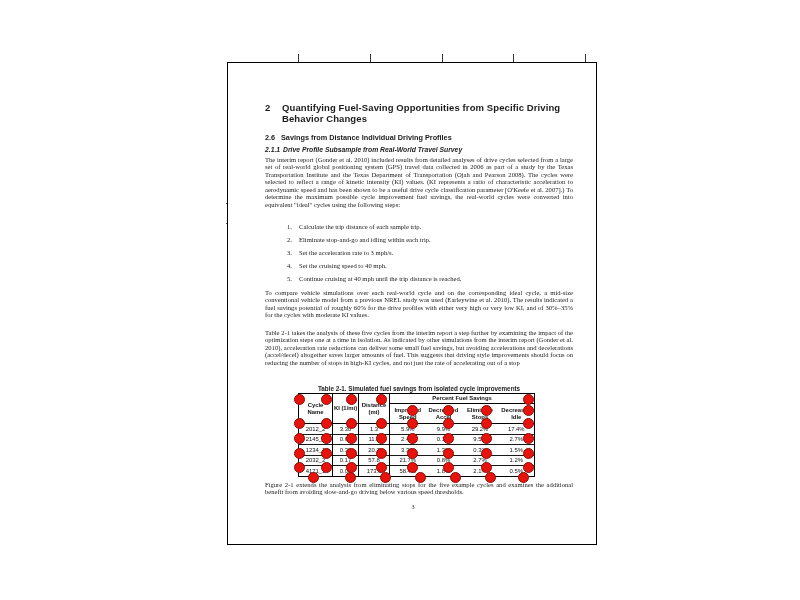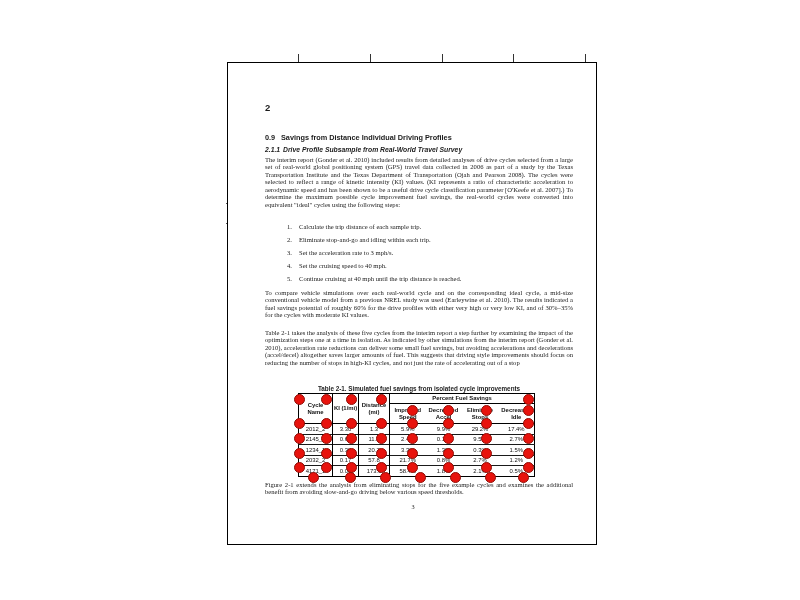--- a/index.html
+++ b/index.html
@@ -54,24 +54,28 @@
   <div class="tick-top" style="left:442px;"></div>
   <div class="tick-top" style="left:513px;"></div>
   <div class="tick-top" style="left:585px;"></div>
   <div class="tick-left" style="top:203px;"></div>
   <div class="tick-left" style="top:223px;"></div>
 
   <div id="page">
 
     <div class="abs h1 blur" style="left:37px;top:39px;width:312px;">
       <span class="num">2</span>
+      <span>
+        <span>Quantifying Fuel-Saving Opportunities from Specific Driving</span><br>
+        <span>Behavior Changes</span>
+      </span>
     </div>
 
     <div class="abs sec blur" style="left:37px;top:70px;width:312px;">
-      <span class="num">0.9</span>
+      <span class="num">2.6</span>
       <span>Savings from Distance Individual Driving Profiles</span>
     </div>
 
     <div class="abs sec3 blur" style="left:37px;top:83px;width:312px;">
       <span class="num">2.1.1</span>
       <span>Drive Profile Subsample from Real-World Travel Survey</span>
     </div>
 
     <div class="abs para blur" style="left:37px;top:93px;">The interim report (Gonder et al. 2010) included results from detailed analyses of drive cycles selected from a large set of real-world global positioning system (GPS) travel data collected in 2006 as part of a study by the Texas Transportation Institute and the Texas Department of Transportation (Ojah and Pearson 2008). The cycles were selected to reflect a range of kinetic intensity (KI) values. (KI represents a ratio of characteristic acceleration to aerodynamic speed and has been shown to be a useful drive cycle classification parameter [O'Keefe et al. 2007].) To determine the maximum possible cycle improvement fuel savings, the real-world cycles were converted into equivalent "ideal" cycles using the following steps:</div>
 

